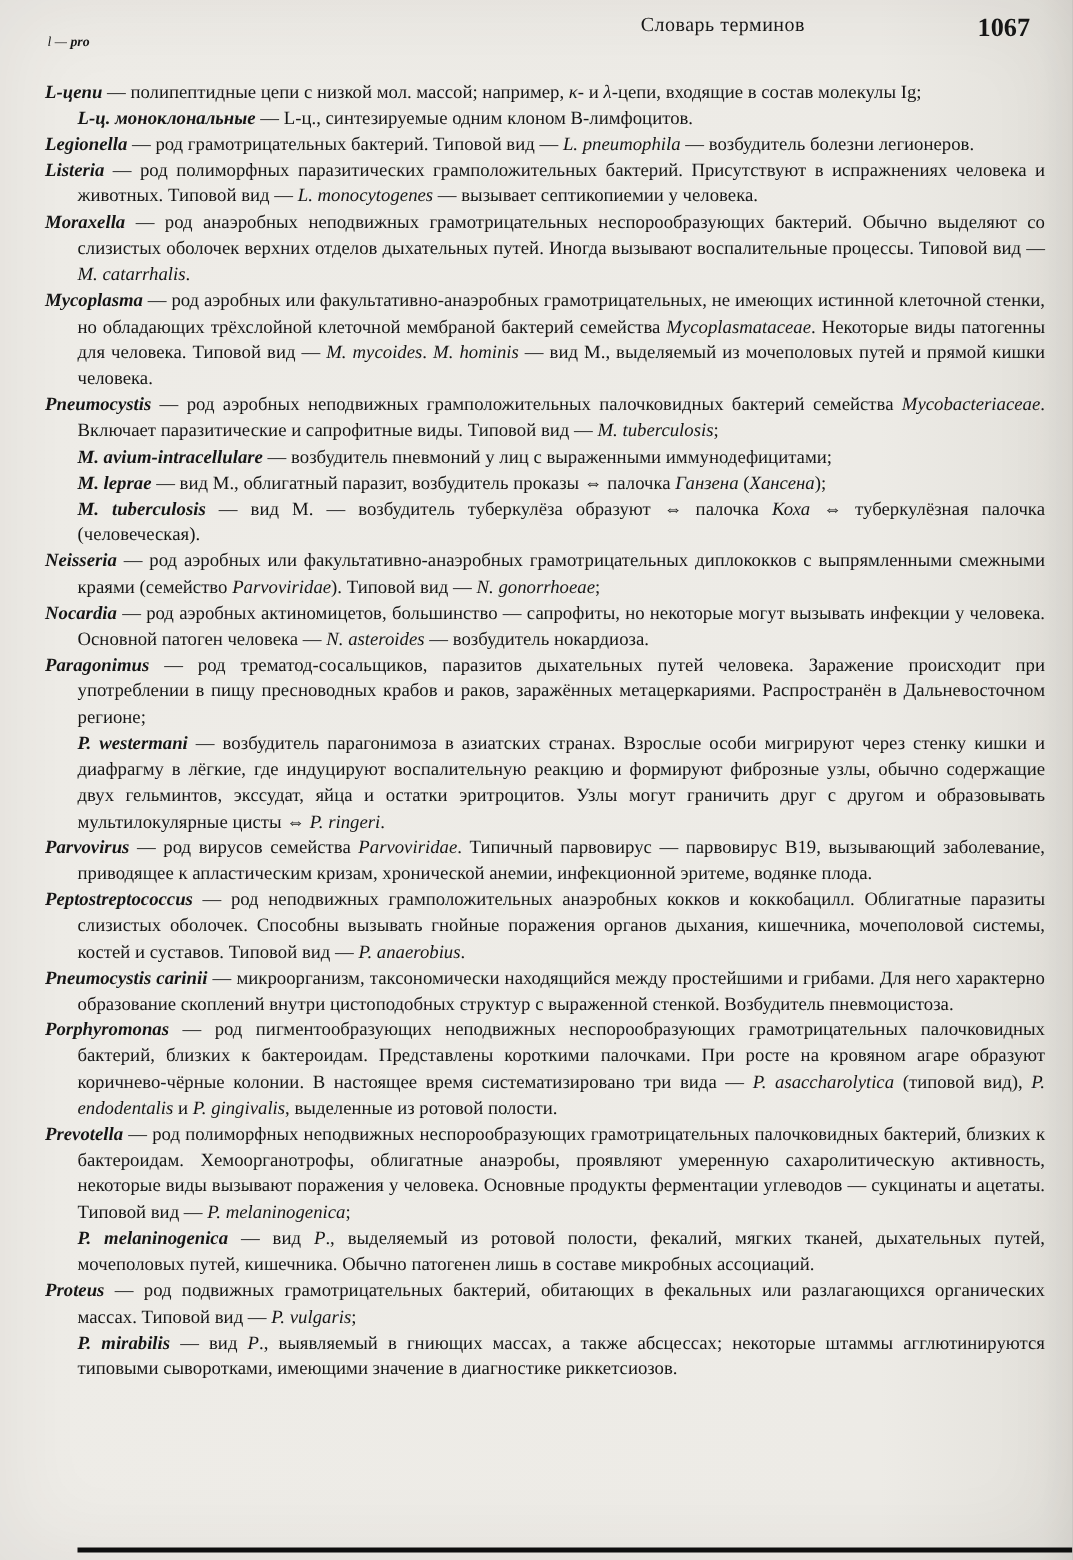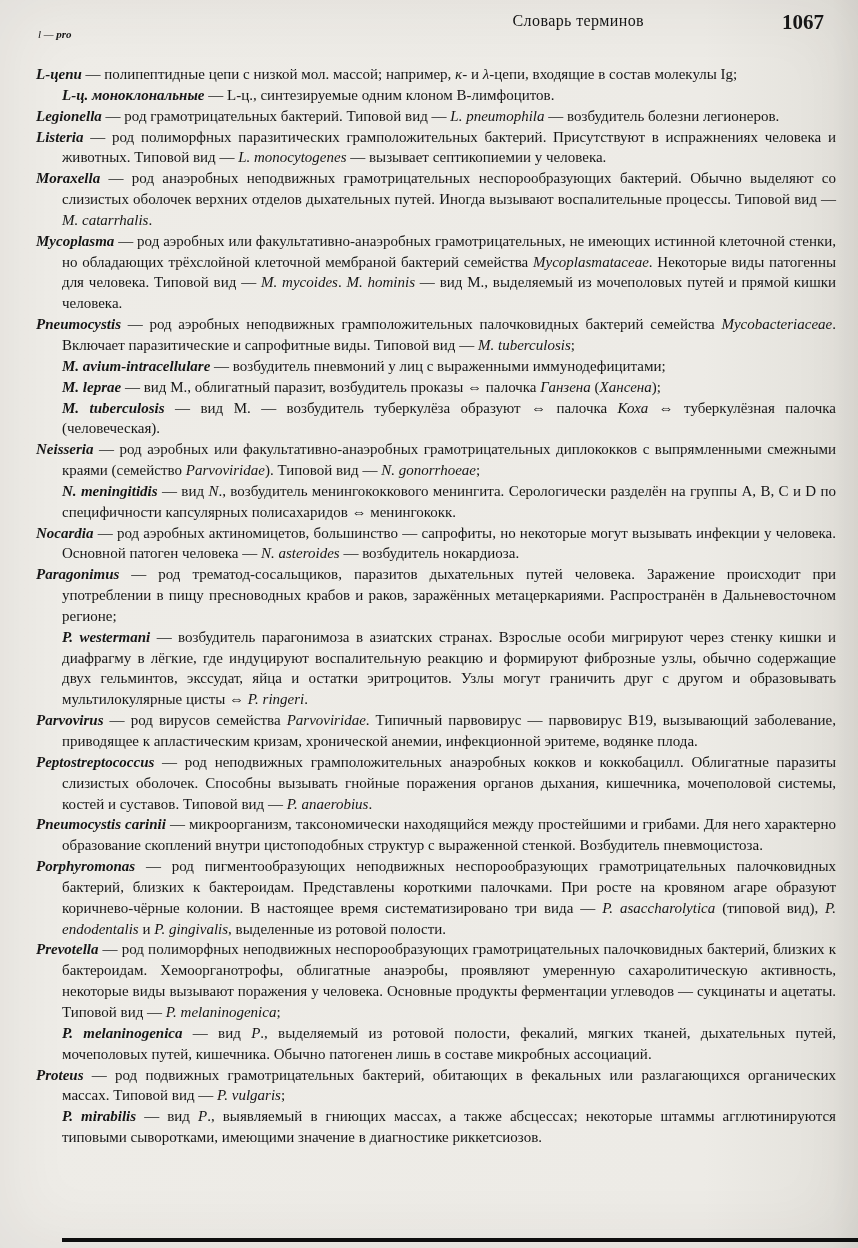--- a/index.html
+++ b/index.html
@@ -80,21 +80,20 @@
       <p class="entry sub"><span class="bi">L-ц. моноклональные</span><span> — L-ц., синтезируемые одним клоном В-лимфоцитов.</span></p>
       <p class="entry"><span class="bi">Legionella</span><span> — род грамотрицательных бактерий. Типовой вид — </span><span class="i">L. pneumophila</span><span> — возбудитель болезни легионеров.</span></p>
       <p class="entry"><span class="bi">Listeria</span><span> — род полиморфных паразитических грамположительных бактерий. Присутствуют в испражнениях человека и животных. Типовой вид — </span><span class="i">L. monocytogenes</span><span> — вызывает септикопиемии у человека.</span></p>
       <p class="entry"><span class="bi">Moraxella</span><span> — род анаэробных неподвижных грамотрицательных неспорообразующих бактерий. Обычно выделяют со слизистых оболочек верхних отделов дыхательных путей. Иногда вызывают воспалительные процессы. Типовой вид — </span><span class="i">M. catarrhalis</span><span>.</span></p>
       <p class="entry"><span class="bi">Mycoplasma</span><span> — род аэробных или факультативно-анаэробных грамотрицательных, не имеющих истинной клеточной стенки, но обладающих трёхслойной клеточной мембраной бактерий семейства </span><span class="i">Mycoplasmataceae</span><span>. Некоторые виды патогенны для человека. Типовой вид — </span><span class="i">M. mycoides</span><span>. </span><span class="i">M. hominis</span><span> — вид М., выделяемый из мочеполовых путей и прямой кишки человека.</span></p>
       <p class="entry"><span class="bi">Pneumocystis</span><span> — род аэробных неподвижных грамположительных палочковидных бактерий семейства </span><span class="i">Mycobacteriaceae</span><span>. Включает паразитические и сапрофитные виды. Типовой вид — </span><span class="i">M. tuberculosis</span><span>;</span></p>
       <p class="entry sub"><span class="bi">M. avium-intracellulare</span><span> — возбудитель пневмоний у лиц с выраженными иммунодефицитами;</span></p>
       <p class="entry sub"><span class="bi">M. leprae</span><span> — вид М., облигатный паразит, возбудитель проказы ⇔ палочка </span><span class="i">Ганзена</span><span> (</span><span class="i">Хансена</span><span>);</span></p>
       <p class="entry sub"><span class="bi">M. tuberculosis</span><span> — вид М. — возбудитель туберкулёза образуют ⇔ палочка </span><span class="i">Коха</span><span> ⇔ туберкулёзная палочка (человеческая).</span></p>
       <p class="entry"><span class="bi">Neisseria</span><span> — род аэробных или факультативно-анаэробных грамотрицательных диплококков с выпрямленными смежными краями (семейство </span><span class="i">Parvoviridae</span><span>). Типовой вид — </span><span class="i">N. gonorrhoeae</span><span>;</span></p>
-      <p class="entry sub"><span class="bi">N. meningitidis</span><span> — вид </span><span class="i">N</span><span>., возбудитель менингококкового менингита. Серологически разделён на группы A, B, C и D по специфичности капсулярных полисахаридов ⇔ менингококк.</span></p>
       <p class="entry"><span class="bi">Nocardia</span><span> — род аэробных актиномицетов, большинство — сапрофиты, но некоторые могут вызывать инфекции у человека. Основной патоген человека — </span><span class="i">N. asteroides</span><span> — возбудитель нокардиоза.</span></p>
       <p class="entry"><span class="bi">Paragonimus</span><span> — род трематод-сосальщиков, паразитов дыхательных путей человека. Заражение происходит при употреблении в пищу пресноводных крабов и раков, заражённых метацеркариями. Распространён в Дальневосточном регионе;</span></p>
       <p class="entry sub"><span class="bi">P. westermani</span><span> — возбудитель парагонимоза в азиатских странах. Взрослые особи мигрируют через стенку кишки и диафрагму в лёгкие, где индуцируют воспалительную реакцию и формируют фиброзные узлы, обычно содержащие двух гельминтов, экссудат, яйца и остатки эритроцитов. Узлы могут граничить друг с другом и образовывать мультилокулярные цисты ⇔ </span><span class="i">P. ringeri</span><span>.</span></p>
       <p class="entry"><span class="bi">Parvovirus</span><span> — род вирусов семейства </span><span class="i">Parvoviridae</span><span>. Типичный парвовирус — парвовирус B19, вызывающий заболевание, приводящее к апластическим кризам, хронической анемии, инфекционной эритеме, водянке плода.</span></p>
       <p class="entry"><span class="bi">Peptostreptococcus</span><span> — род неподвижных грамположительных анаэробных кокков и коккобацилл. Облигатные паразиты слизистых оболочек. Способны вызывать гнойные поражения органов дыхания, кишечника, мочеполовой системы, костей и суставов. Типовой вид — </span><span class="i">P. anaerobius</span><span>.</span></p>
       <p class="entry"><span class="bi">Pneumocystis carinii</span><span> — микроорганизм, таксономически находящийся между простейшими и грибами. Для него характерно образование скоплений внутри цистоподобных структур с выраженной стенкой. Возбудитель пневмоцистоза.</span></p>
       <p class="entry"><span class="bi">Porphyromonas</span><span> — род пигментообразующих неподвижных неспорообразующих грамотрицательных палочковидных бактерий, близких к бактероидам. Представлены короткими палочками. При росте на кровяном агаре образуют коричнево-чёрные колонии. В настоящее время систематизировано три вида — </span><span class="i">P. asaccharolytica</span><span> (типовой вид), </span><span class="i">P. endodentalis</span><span> и </span><span class="i">P. gingivalis</span><span>, выделенные из ротовой полости.</span></p>
       <p class="entry"><span class="bi">Prevotella</span><span> — род полиморфных неподвижных неспорообразующих грамотрицательных палочковидных бактерий, близких к бактероидам. Хемоорганотрофы, облигатные анаэробы, проявляют умеренную сахаролитическую активность, некоторые виды вызывают поражения у человека. Основные продукты ферментации углеводов — сукцинаты и ацетаты. Типовой вид — </span><span class="i">P. melaninogenica</span><span>;</span></p>
       <p class="entry sub"><span class="bi">P. melaninogenica</span><span> — вид </span><span class="i">P</span><span>., выделяемый из ротовой полости, фекалий, мягких тканей, дыхательных путей, мочеполовых путей, кишечника. Обычно патогенен лишь в составе микробных ассоциаций.</span></p>
       <p class="entry"><span class="bi">Proteus</span><span> — род подвижных грамотрицательных бактерий, обитающих в фекальных или разлагающихся органических массах. Типовой вид — </span><span class="i">P. vulgaris</span><span>;</span></p>

